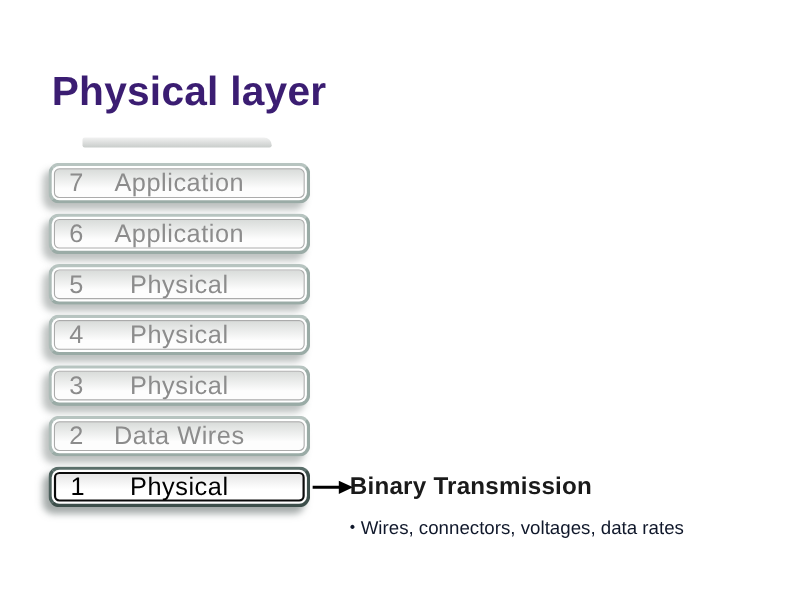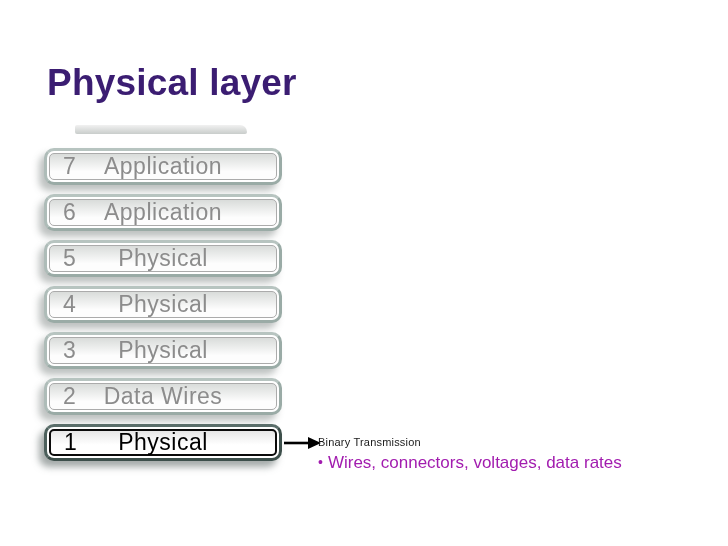--- a/index.html
+++ b/index.html
@@ -105,31 +105,31 @@
     top: 435px;
   }
 
   .annotation {
     position: absolute;
     left: 318px;
     top: 432px;
     color: var(--annotation-text-color, #1A1A1A);
   }
   .ann-title {
-    font-size: 11px;
-    font-weight: normal;
+    font-size: 22px;
+    font-weight: bold;
     letter-spacing: 0.2px;
     line-height: 20px;
     white-space: nowrap;
   }
   .ann-line2 {
     font-size: 17px;
     line-height: 19px;
-    margin-top: 1px;
-    color: #a21caf;
+    margin-top: 18px;
+    color: #0f172a;
     white-space: nowrap;
   }
   .ann-bullet { display: inline-block; margin-right: 5px; font-size: 14px; vertical-align: 1px; }
 </style>
 </head>
 <body>
 
 <div class="slide">
 
   <h1 class="slide-title">Physical layer</h1>

